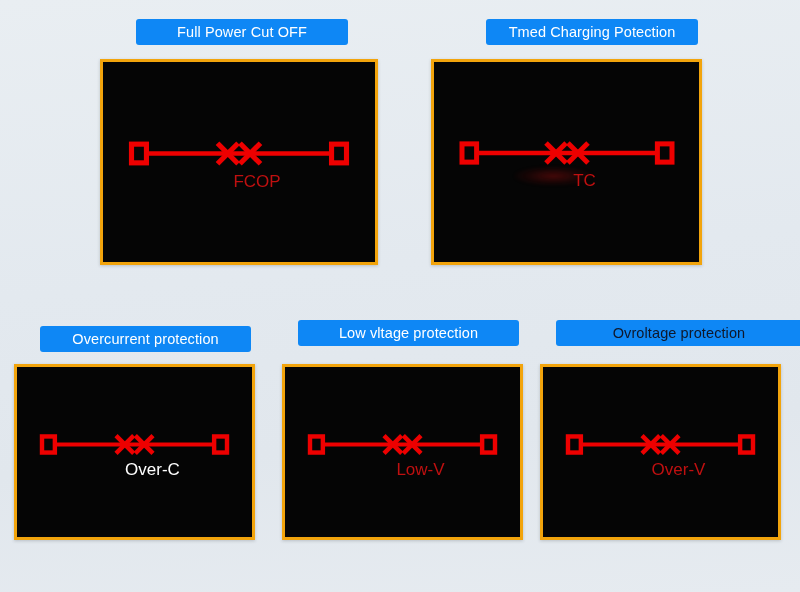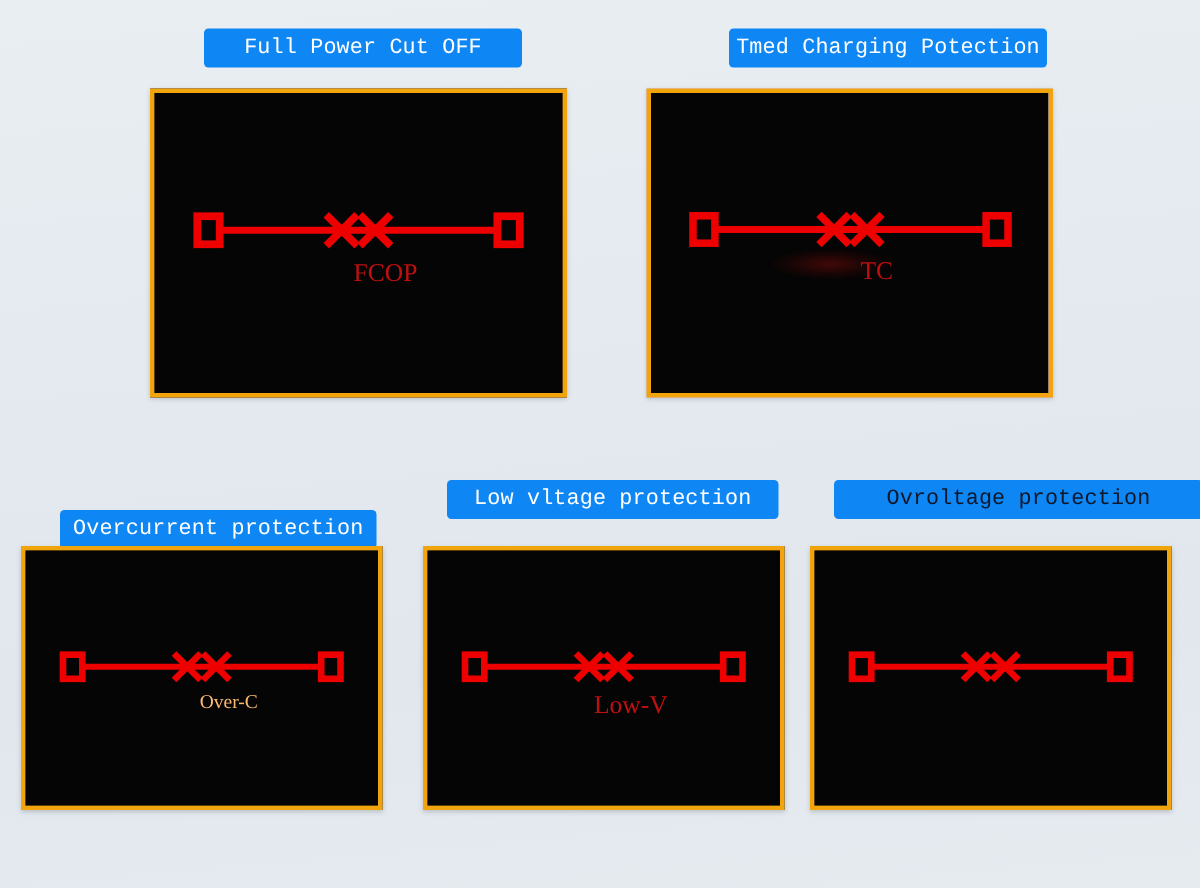--- a/index.html
+++ b/index.html
@@ -22,21 +22,21 @@
     inset: 0;
   }
 
   
   .btn {
     position: absolute;
     background: #0e87f5;
     color: #ffffff;
     border: none;
     border-radius: 3px;
-    font-family: Liberation Mono, monospace;
+    font-family: Liberation Sans, sans-serif;
     font-size: 14.5px;
     line-height: 1;
     letter-spacing: 0.1px;
     display: flex;
     align-items: center;
     justify-content: center;
     white-space: nowrap;
     cursor: pointer;
     text-align: center;
   }
@@ -63,21 +63,21 @@
     right: 0;
     display: block;
   }
 
   .dg-label {
     position: absolute;
     left: 0;
     right: 0;
     text-align: center;
     color: #bf1010;
-    font-family: Liberation Serif, serif;
+    font-family: Liberation Sans, sans-serif;
     line-height: 1;
     white-space: nowrap;
     margin-left: 36px;
   }
 
   
   .smudge {
     position: absolute;
     border-radius: 40%;
     background: radial-gradient(ellipse at center, rgba(120,12,12,0.55) 0%, rgba(70,6,6,0.28) 48%, rgba(0,0,0,0) 75%);
@@ -121,37 +121,37 @@
               <line x1="119" y1="12" x2="97" y2="34"></line>
             </g>
             <g stroke="#ee0000" stroke-width="5.5" stroke-linecap="butt">
               <line x1="121" y1="12" x2="143" y2="34"></line>
               <line x1="143" y1="12" x2="121" y2="34"></line>
             </g>
           </svg></div>
         <div class="dg-label" style="top: 110px; font-size: 17px; color: rgb(191, 16, 16);">TC</div>
       </div>
     </div>
-    <button class="btn" style="left: 40px; top: 340px; width: 211px; height: 26px; background: rgb(14, 135, 245); color: rgb(255, 255, 255);">Overcurrent protection</button>
+    <button class="btn" style="left: 40px; top: 326px; width: 211px; height: 26px; background: rgb(14, 135, 245); color: rgb(255, 255, 255);">Overcurrent protection</button>
     <div class="panel" style="left: 14px; top: 364px; width: 241px; height: 176px; border-color: rgb(242, 164, 12); background: rgb(5, 5, 5);">
       <div class="panel-inner">
         <div class="diagram" style="top: 59px; text-align: center;"><svg viewBox="0 0 240 46" preserveAspectRatio="xMidYMid meet" width="195" height="37">
             <line x1="22" y1="23" x2="218" y2="23" stroke="#ee0000" stroke-width="5"></line>
             <rect x="5" y="13" width="16" height="20" fill="none" stroke="#ee0000" stroke-width="5.5"></rect>
             <rect x="219" y="13" width="16" height="20" fill="none" stroke="#ee0000" stroke-width="5.5"></rect>
             <g stroke="#ee0000" stroke-width="5.5" stroke-linecap="butt">
               <line x1="97" y1="12" x2="119" y2="34"></line>
               <line x1="119" y1="12" x2="97" y2="34"></line>
             </g>
             <g stroke="#ee0000" stroke-width="5.5" stroke-linecap="butt">
               <line x1="121" y1="12" x2="143" y2="34"></line>
               <line x1="143" y1="12" x2="121" y2="34"></line>
             </g>
           </svg></div>
-        <div class="dg-label" style="top: 94px; font-size: 13px; color: #fdba74;">Over-C</div>
+        <div class="dg-label" style="top: 94px; font-size: 17px; color: #ffffff;">Over-C</div>
       </div>
     </div>
     <button class="btn" style="left: 298px; top: 320px; width: 221px; height: 26px; background: rgb(14, 135, 245); color: rgb(255, 255, 255);">Low vltage protection</button>
     <div class="panel" style="left: 282px; top: 364px; width: 241px; height: 176px; border-color: rgb(242, 164, 12); background: rgb(5, 5, 5);">
       <div class="panel-inner">
         <div class="diagram" style="top: 59px; text-align: center;"><svg viewBox="0 0 240 46" preserveAspectRatio="xMidYMid meet" width="195" height="37">
             <line x1="22" y1="23" x2="218" y2="23" stroke="#ee0000" stroke-width="5"></line>
             <rect x="5" y="13" width="16" height="20" fill="none" stroke="#ee0000" stroke-width="5.5"></rect>
             <rect x="219" y="13" width="16" height="20" fill="none" stroke="#ee0000" stroke-width="5.5"></rect>
             <g stroke="#ee0000" stroke-width="5.5" stroke-linecap="butt">
@@ -175,15 +175,16 @@
             <rect x="219" y="13" width="16" height="20" fill="none" stroke="#ee0000" stroke-width="5.5"></rect>
             <g stroke="#ee0000" stroke-width="5.5" stroke-linecap="butt">
               <line x1="97" y1="12" x2="119" y2="34"></line>
               <line x1="119" y1="12" x2="97" y2="34"></line>
             </g>
             <g stroke="#ee0000" stroke-width="5.5" stroke-linecap="butt">
               <line x1="121" y1="12" x2="143" y2="34"></line>
               <line x1="143" y1="12" x2="121" y2="34"></line>
             </g>
           </svg></div>
+        <div class="dg-label" style="top: 94px; font-size: 17px; color: rgb(191, 16, 16);">Over-V</div>
       </div>
     </div>
   </div>
 
 </body></html>

